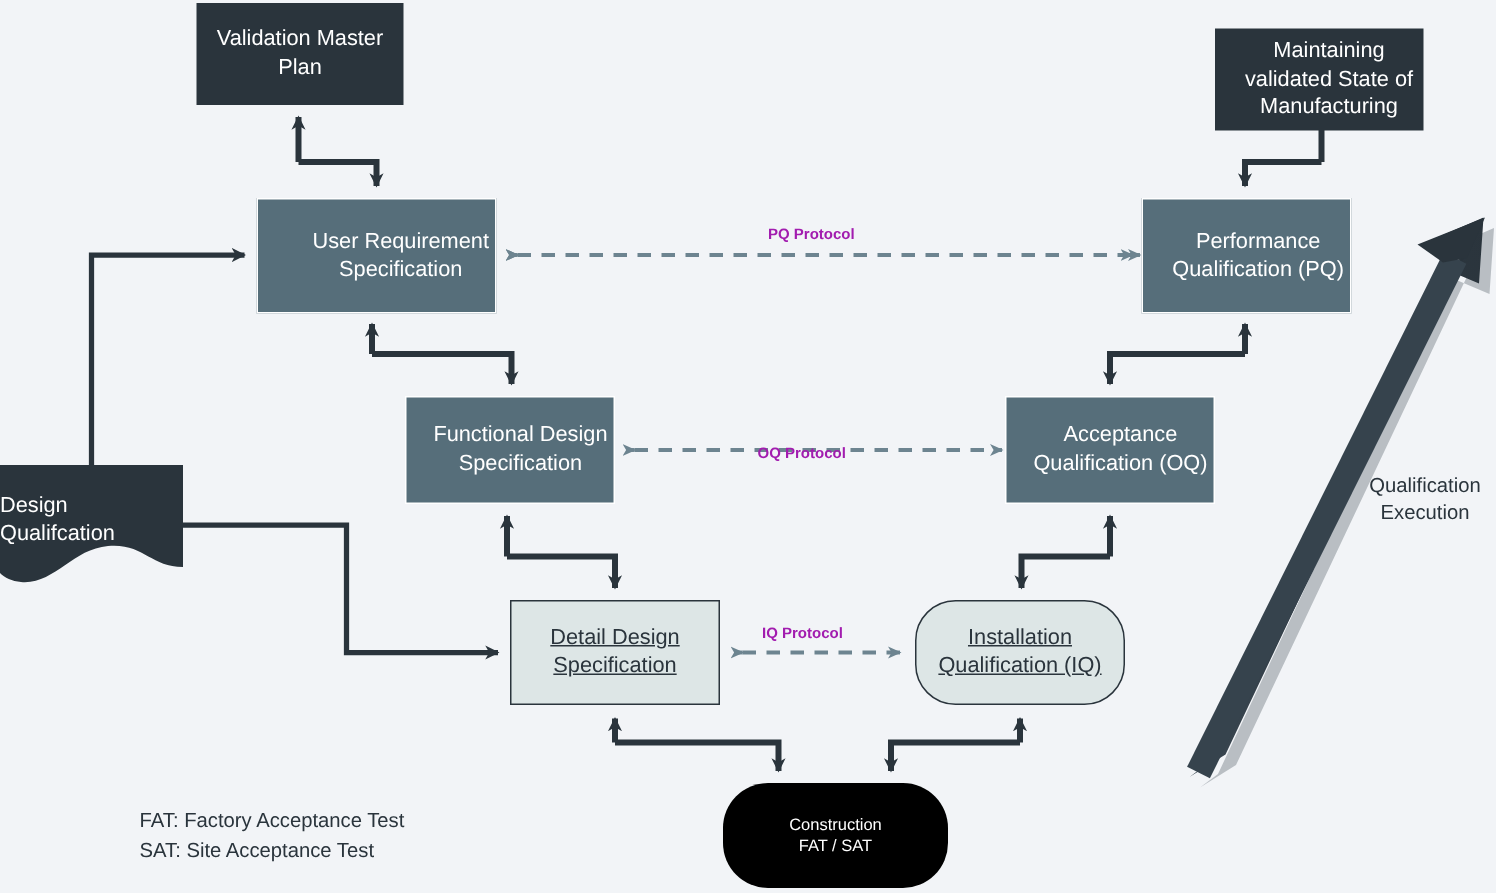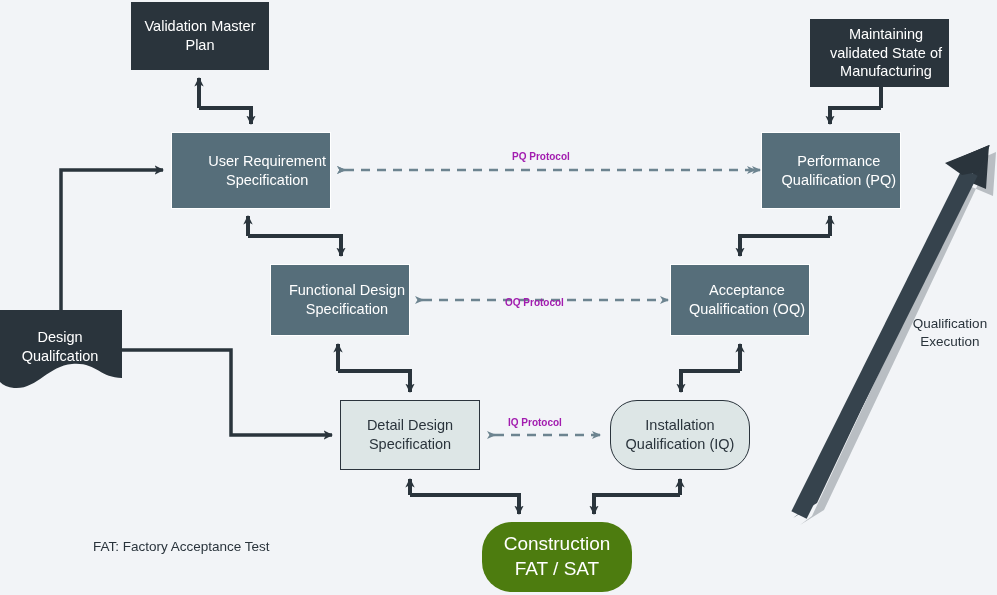--- a/index.html
+++ b/index.html
@@ -45,25 +45,26 @@
     color: #ffffff;
     font-size: 14.5px;
     border: 1px solid #ffffff;
     justify-content: flex-end;
   }
   .node-light {
     background: #dde6e6;
     color: #2a343c;
     font-size: 14.5px;
     border: 1px solid #2a343c;
+    text-decoration: underline;
   }
   .node-gray {
-    background: #4d7c0f;
-    color: #ffffff;
-    font-size: 19px;
+    background: #000000;
+    color: #ffffff;
+    font-size: 11px;
     border-radius: 30px;
   }
   .node-label {
     white-space: pre-line;
     display: block;
     padding: 0 4px;
   }
   .edge-label {
     position: absolute;
     font-size: 10px;
@@ -88,21 +89,21 @@
     line-height: 1.35;
   }
   .dq-wrap {
     position: absolute;
   }
   .dq-text {
     position: absolute;
     top: 18px;
     left: 0;
     width: 120px;
-    text-align: center;
+    text-align: left;
     color: #ffffff;
     font-size: 14.5px;
     line-height: 1.3;
     white-space: pre-line;
   }
 </style>
 </head>
 <body>
 
 <div id="diagram-root">
@@ -255,14 +256,15 @@
 
   <div class="edge-label" style="left:505px; top:281px;margin-top:16px;">OQ Protocol</div>
 
   <div class="edge-label" style="left:508px; top:417px;">IQ Protocol</div>
 
   <div class="exec-label" style="left:902px; top:315px; width:96px;">Qualification
 Execution</div>
 
   <div class="plain-label" style="left:93px; top:537px;">FAT: Factory Acceptance Test</div>
 
+  <div class="plain-label" style="left:93px; top:557px;">SAT: Site Acceptance Test</div>
 
 </div>
 
 </body></html>

